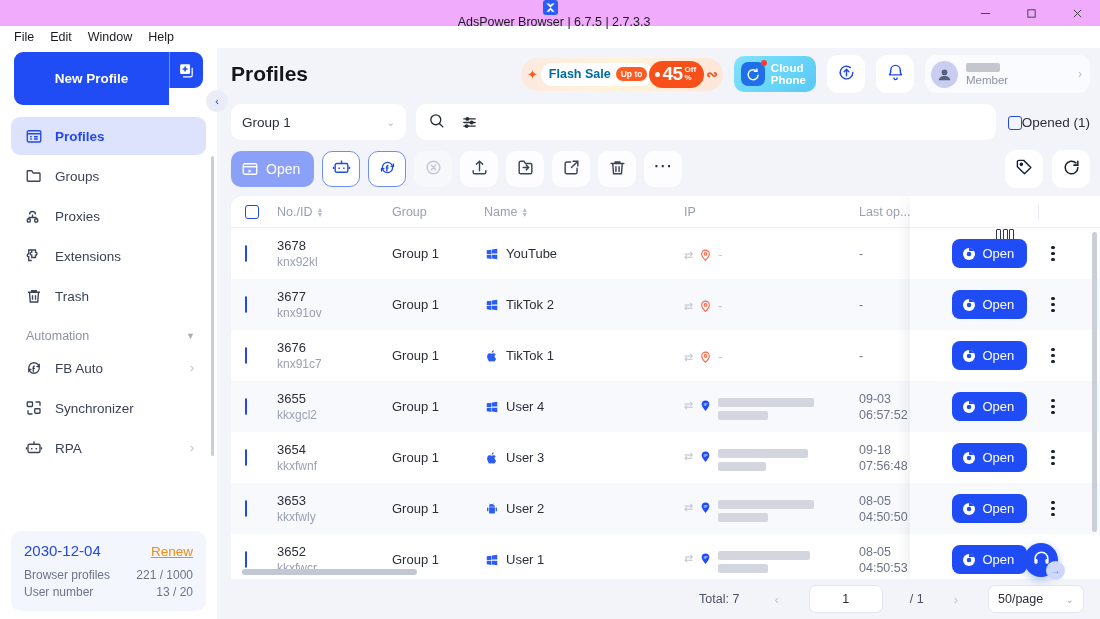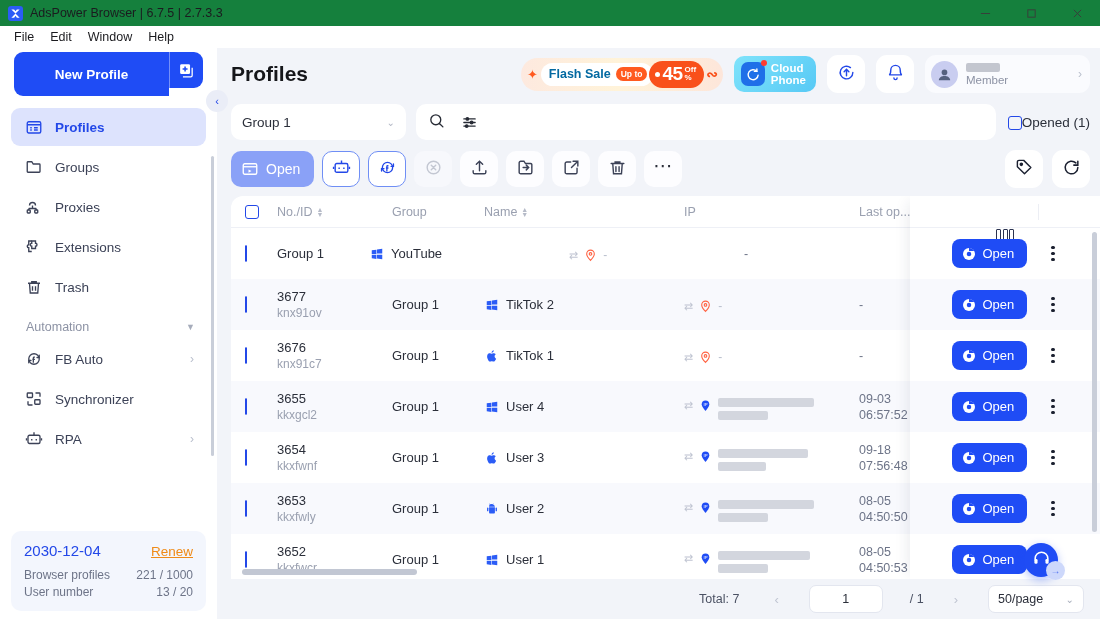--- a/index.html
+++ b/index.html
@@ -6,21 +6,21 @@
   html, body {
     width: 1100px; height: 619px;
     font-family: "Liberation Sans", sans-serif;
     background: #ffffff; overflow: hidden;
   }
   body { position: relative; }
 
   
   .titlebar {
     height: 26px; display: flex; align-items: center;
-    padding-left: 8px; background: #15803d; position: relative;
+    padding-left: 8px; background: #f0abfc; position: relative; flex-direction: column;
   }
   .app-logo {
     width: 15px; height: 15px; border-radius: 3px; background: #2b5cf6;
     display: flex; align-items: center; justify-content: center;
     margin-right: 7px; flex: none;
   }
   .app-logo svg { width: 11px; height: 11px; }
   .title-text { font-size: 12.5px; color: #1b1b1f; white-space: nowrap; }
   .win-controls { position: absolute; right: 0; top: 0; height: 26px; display: flex; }
   .win-btn {
@@ -46,21 +46,21 @@
   .brand { display: flex; align-items: center; padding: 14px 0 12px 15px; }
   .brand-mark {
     width: 27px; height: 27px; border-radius: 7px; background: #2b5cf6;
     display: flex; align-items: center; justify-content: center; margin-right: 8px;
   }
   .brand-mark svg { width: 19px; height: 19px; }
   .brand-text { font-size: 21px; font-weight: bold; color: #15161a; letter-spacing: -0.4px; }
 
   .new-profile-row { padding: 4px 14px 12px 14px; display: flex; }
   .np-main {
-    flex: 1; height: 44px; background: #1f4cf5; color: #fff;
+    flex: 1; height: 53px; background: #1f4cf5; color: #fff;
     border-radius: 9px 0 0 9px; display: flex; align-items: center; justify-content: center;
     font-size: 13.5px; font-weight: bold;
   }
   .np-plus {
     width: 34px; height: 36px; background: #1f4cf5; border-radius: 0 9px 9px 0;
     display: flex; align-items: center; justify-content: center;
     border-left: 1px solid rgba(255,255,255,.38);
   }
   .np-plus svg { width: 17px; height: 17px; }
 
@@ -692,20 +692,24 @@
         <div class="th c-last">
           <span>Last op...</span>
           <span class="sorter">▲<br>▼</span>
         </div>
       </div>
 
       <div class="tbody">
 
         <div class="trow">
           <div class="c-chk"><span class="chk-box"></span></div>
+          <div class="c-id">
+            <div class="id-main">3678</div>
+            <div class="id-sub">knx92kl</div>
+          </div>
           <div class="c-group">Group 1</div>
           <div class="c-name name-cell">
             <span class="os-icon">
               <svg viewBox="0 0 24 24" fill="#2b5cf6">
                   <path d="M3 5.6l8-1.1v7.6H3zM12 4.3l9-1.3v8.1h-9zM3 13.1h8v7.3l-8-1.1zM12 13.1h9v8.1l-9-1.3z"></path>
                 </svg>
             </span>
             <span>YouTube</span>
           </div>
           <div class="c-ip ip-cell">

